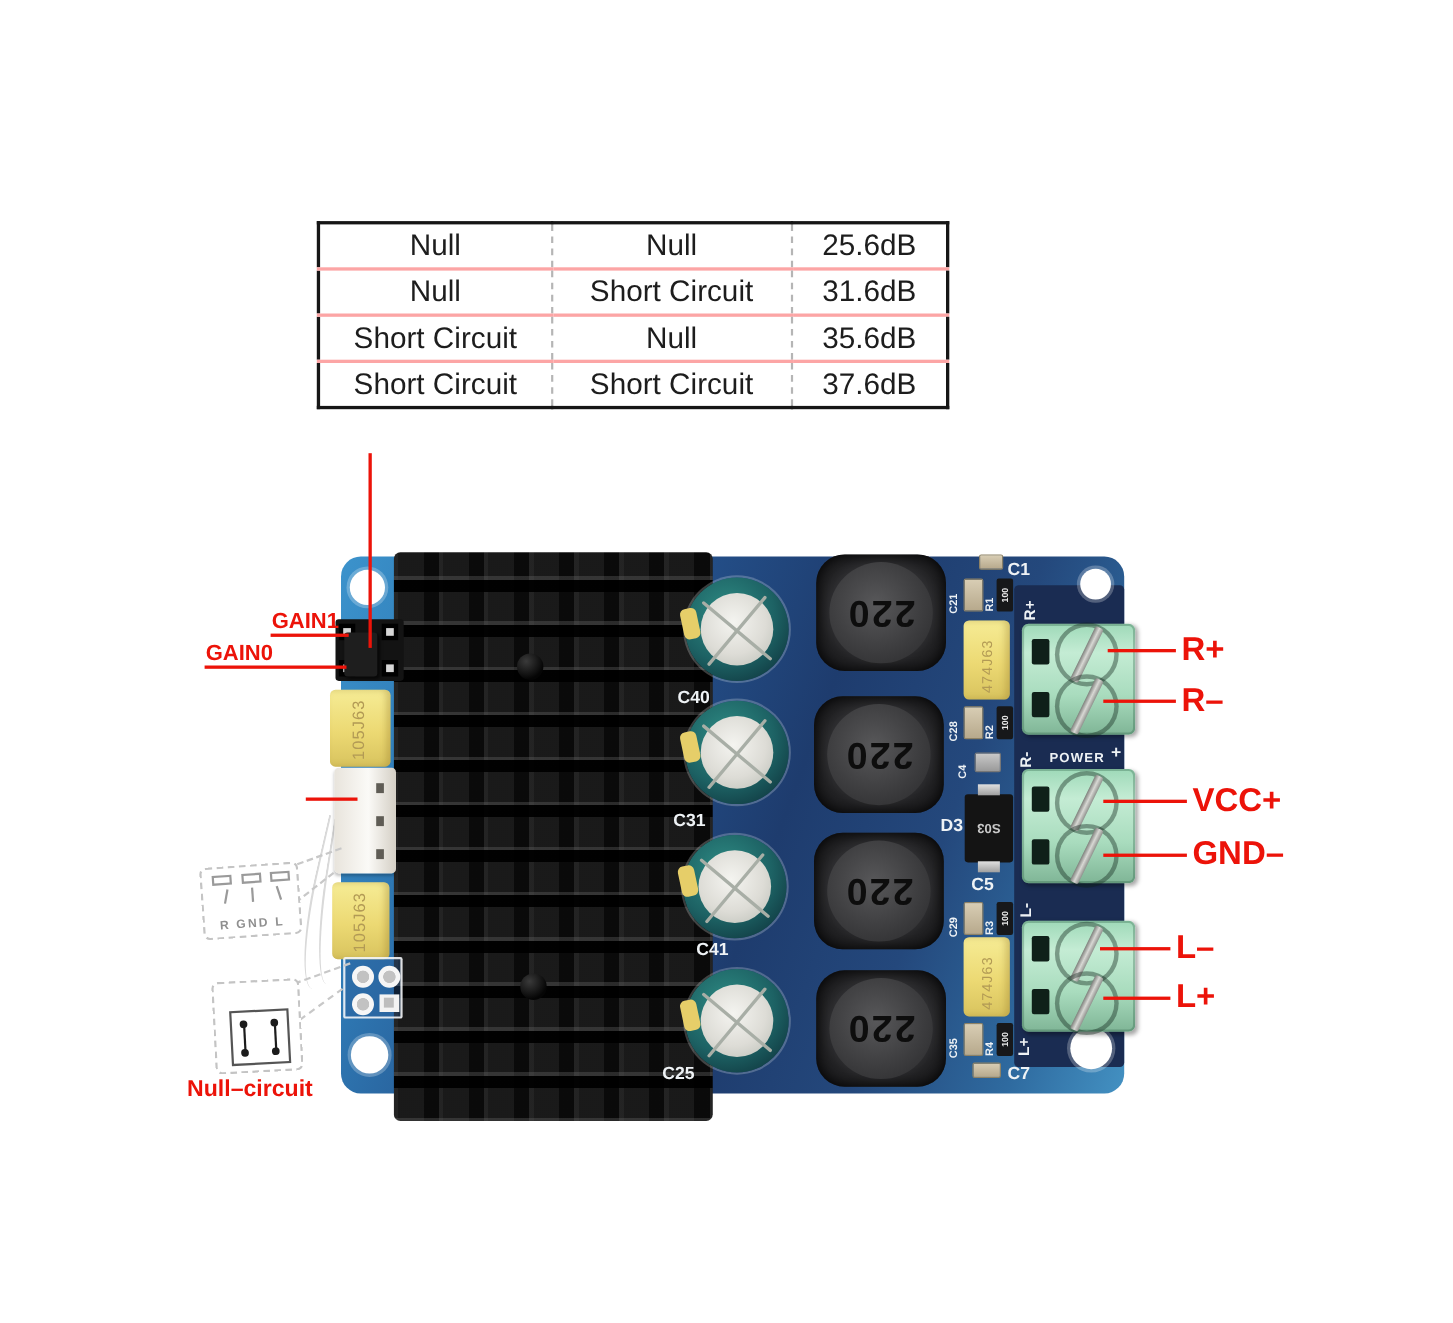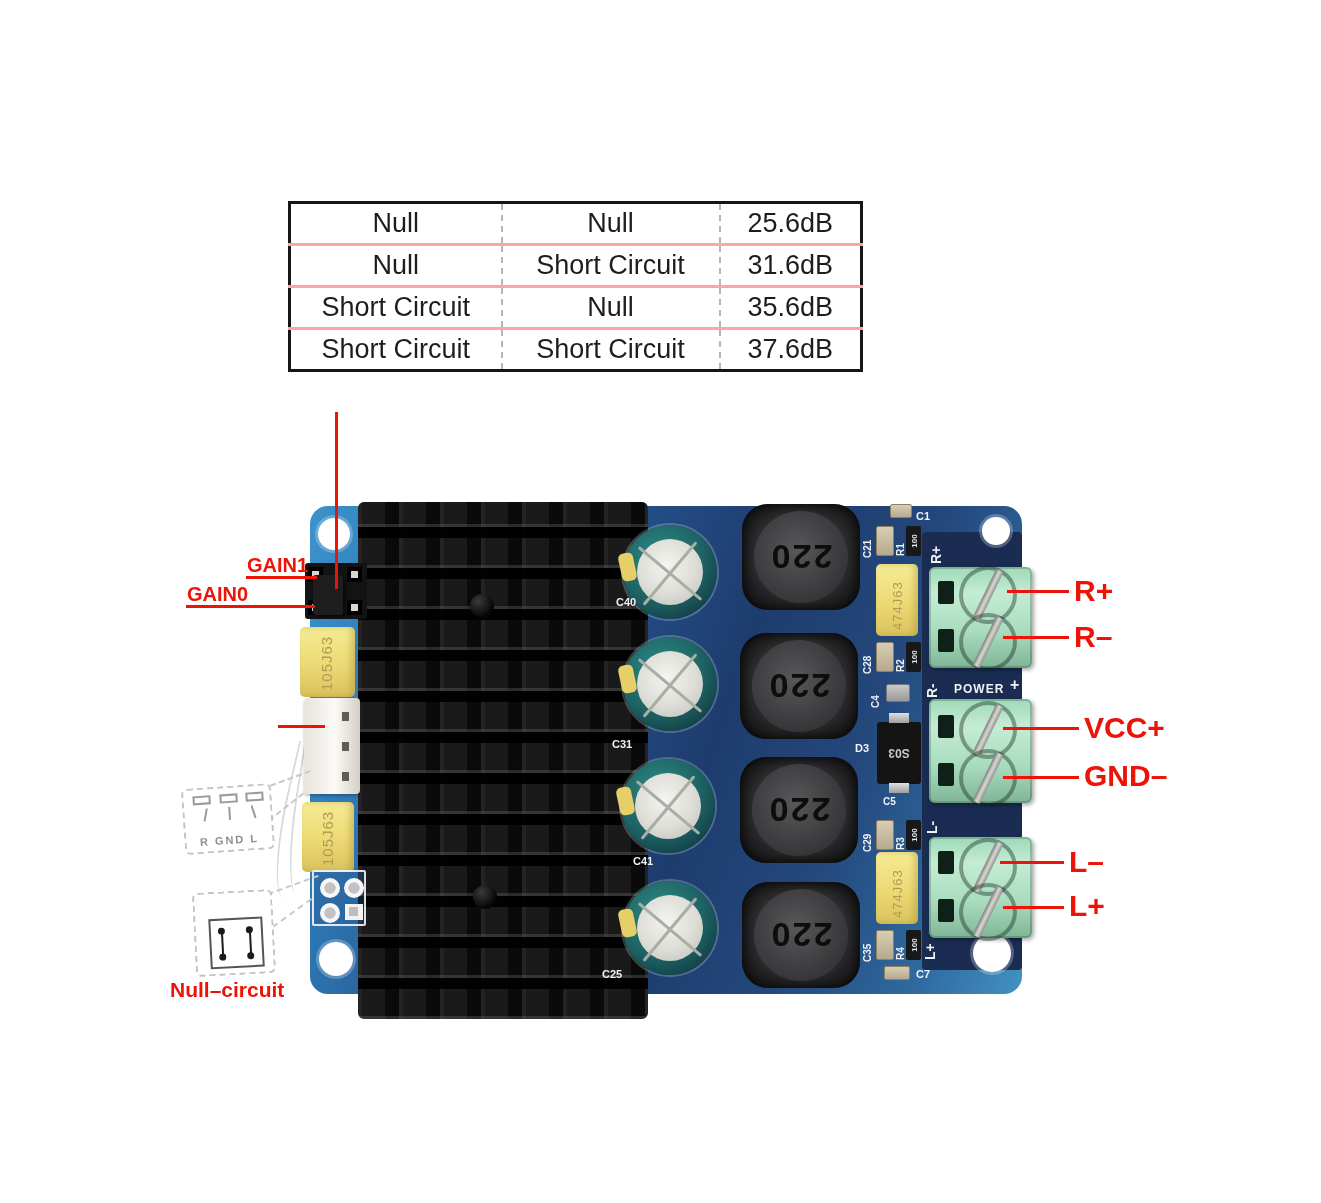--- a/index.html
+++ b/index.html
@@ -82,21 +82,21 @@
 
   .ind { position:absolute; width:118px; height:106px; border-radius:26px;
     background:radial-gradient(ellipse at 50% 48%, #4f4f52 0%, #3b3b3e 40%, #222224 68%, #141416 100%);
     box-shadow:inset 0 0 14px #000; }
   .ind::before { content:""; position:absolute; left:12px; top:7px; right:12px; bottom:7px; border-radius:50%;
     background:radial-gradient(circle at 45% 42%, #58585a, #39393b 65%, #29292b); }
   .ind span { position:absolute; left:0; right:0; top:50%; margin-top:-20px; text-align:center;
     transform:rotate(180deg); font-weight:bold; font-size:34px; color:#0d0d0d; letter-spacing:2px;
     font-family:"Liberation Sans", sans-serif; }
 
-  .silk { position:absolute; color:#eef2f5; font-size:11px; font-weight:bold; white-space:nowrap; }
+  .silk { position:absolute; color:#eef2f5; font-size:16px; font-weight:bold; white-space:nowrap; }
   .smd-tan { position:absolute; background:linear-gradient(180deg,#d8cdb4,#b7a98c); border:1px solid #8e8265; border-radius:2px; }
   .smd-blk { position:absolute; background:#17181a; border-radius:2px; }
   .smd-blk i { position:absolute; left:50%; top:50%; transform:translate(-50%,-50%) rotate(-90deg);
     font-style:normal; color:#e8e8e8; font-size:8px; font-weight:bold; }
   .smd-gry { position:absolute; background:linear-gradient(180deg,#c9c9c9,#9a9a9a); border:1px solid #777; border-radius:2px; }
 
   .d3body { position:absolute; left:567px; top:216px; width:44px; height:62px; background:#141414; border-radius:3px; }
   .d3body::before, .d3body::after { content:""; position:absolute; left:12px; width:20px; height:10px;
     background:linear-gradient(180deg,#e0e0e0,#9f9f9f); }
   .d3body::before { top:-9px; } .d3body::after { bottom:-9px; }
@@ -204,21 +204,21 @@
         <span class="x2"></span>
         <span class="mark"></span>
       </div>
     <div class="cap" style="left:313px; top:375px;">
       <span class="top"></span>
         <span class="x1"></span>
         <span class="x2"></span>
         <span class="mark"></span>
       </div>
 
-    <div class="silk" style="left:306px; top:90px;">C40</div>
+    <div class="silk" style="left:306px; top:120px;">C40</div>
     <div class="silk" style="left:302px; top:232px;">C31</div>
     <div class="silk" style="left:323px; top:349px;">C41</div>
     <div class="silk" style="left:292px; top:462px;">C25</div>
 
     <div class="ind" style="left:432px; top:-2px;">
         <span>220</span>
       </div>
     <div class="ind" style="left:430px; top:127px;">
         <span>220</span>
       </div>
@@ -250,21 +250,21 @@
       </div>
 
     <div class="silk vtext" style="left:560px; top:202px; font-size:10px;">C4</div>
     <div class="smd-gry" style="left:576px; top:178px; width:24px; height:18px;"></div>
 
     <div class="silk" style="left:545px; top:236px;">D3</div>
     <div class="d3body">
         <span>S03</span>
       </div>
 
-    <div class="silk" style="left:573px; top:290px; font-size:10px;">C5</div>
+    <div class="silk" style="left:573px; top:290px; font-size:16px;">C5</div>
     <div class="silk vtext" style="left:552px; top:346px; font-size:10px;">C29</div>
     <div class="smd-tan" style="left:566px; top:314px; width:18px; height:30px;"></div>
     <div class="silk vtext" style="left:585px; top:344px; font-size:10px;">R3</div>
     <div class="smd-blk" style="left:596px; top:314px; width:15px; height:30px;">
         <i>100</i>
       </div>
 
     <div class="ycap" style="left:566px; top:346px; width:42px; height:72px;">
       <span style="left:14px; top:66px; font-size:13px;">474J63</span>
       </div>

